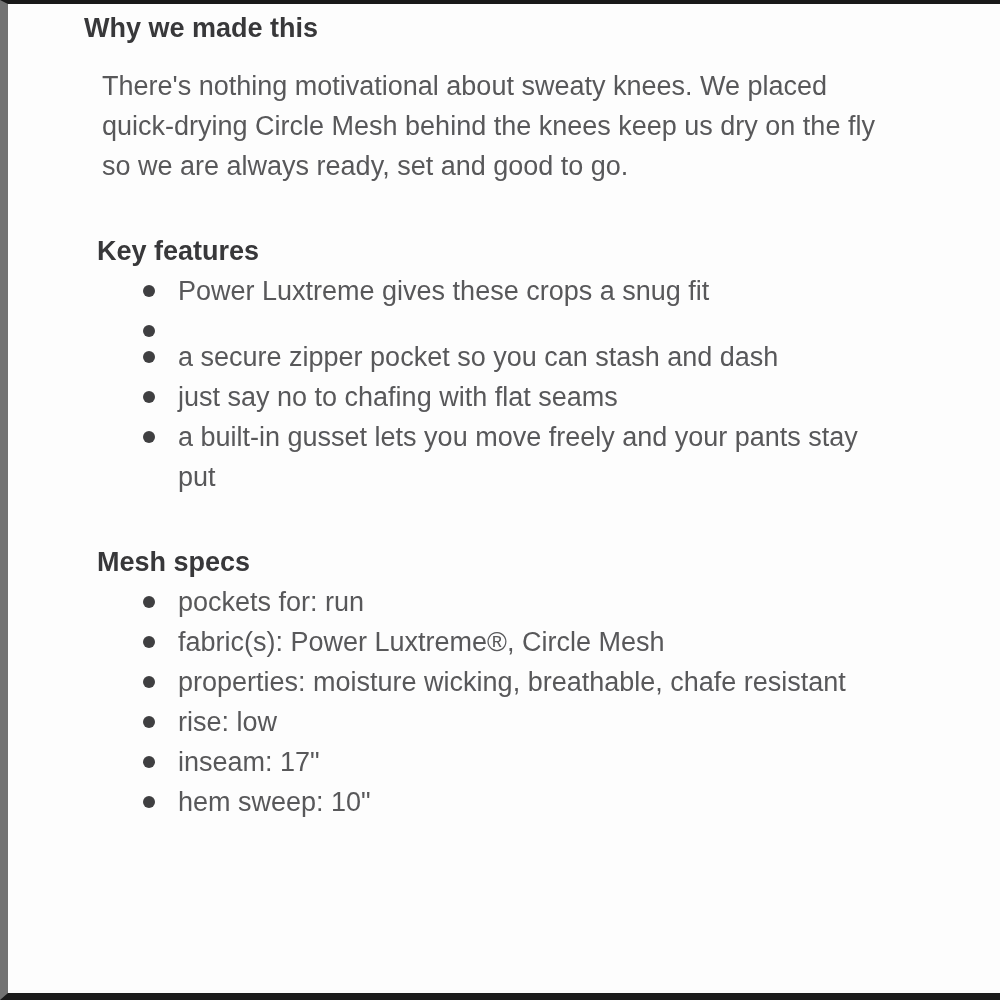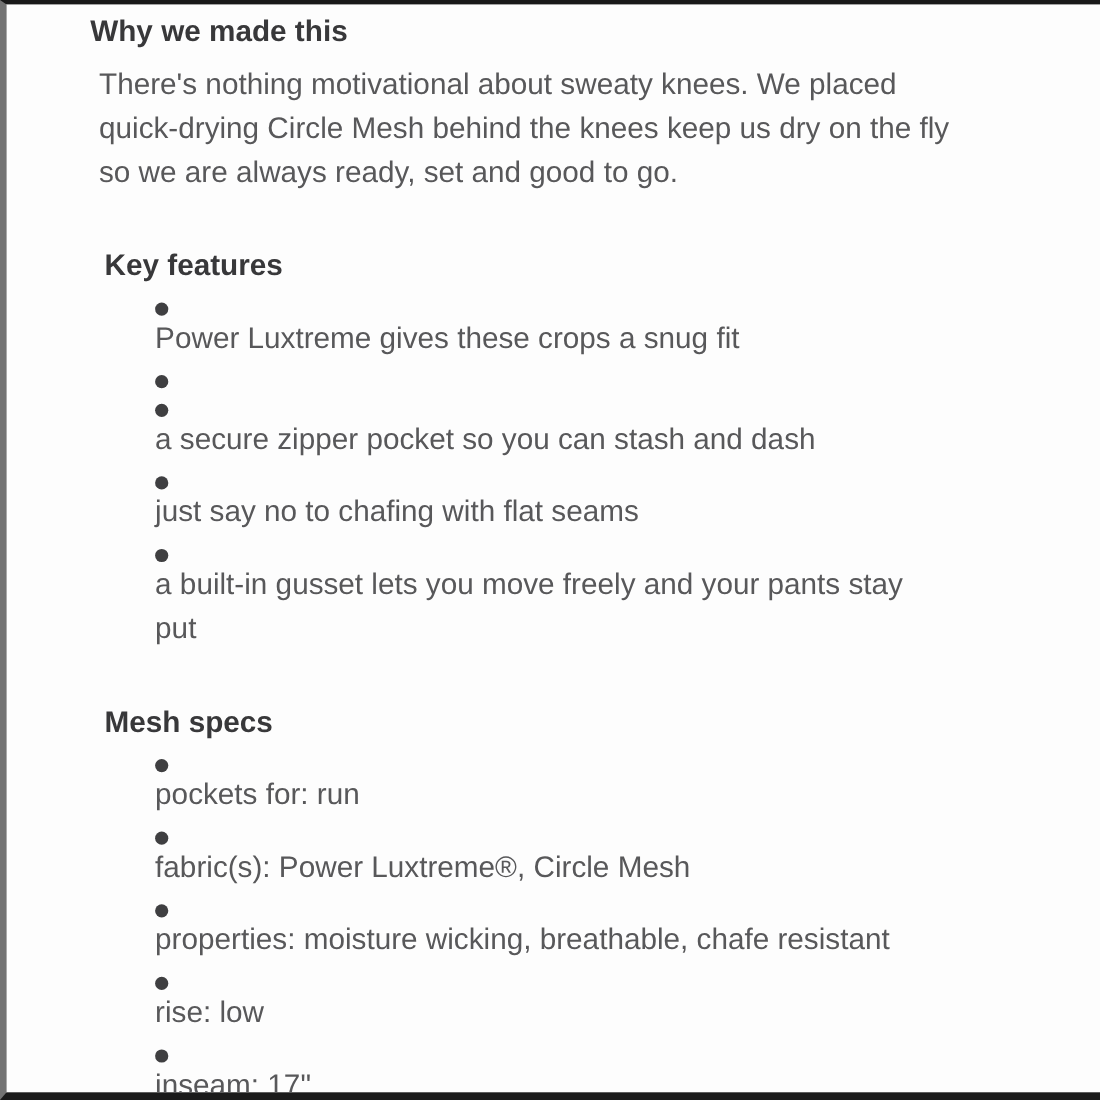--- a/index.html
+++ b/index.html
@@ -3,53 +3,52 @@
 <meta charset="utf-8">
 <style>
   html, body { margin: 0; padding: 0; background: #ffffff; }
   .page {
     position: relative;
     width: 1000px;
     height: 1000px;
     box-sizing: border-box;
     background: #fdfdfd;
     border-top: 4px solid #191919;
-    border-left: 6px solid #737373;
+    border-left: 8px solid #737373;
     border-bottom: 7px solid #1b1b1b;
     padding: 4px 20px 0 76px;
     font-family: "Liberation Sans", "DejaVu Sans", sans-serif;
     color: #58585a;
     overflow: hidden;
   }
   h2.sec-heading {
     margin: 0;
     font-size: 27px;
     line-height: 40px;
     font-weight: 700;
     color: #38383a;
   }
   p.sec-paragraph {
-    margin: 8px;
+    margin: 18px;
     font-size: 27px;
     line-height: 40px;
     white-space: pre-line;
     color: #58585a;
   }
   section.sec + section.sec { margin-top: 45px; margin-left: 13px; }
   ul.bullet-list {
     margin: 0;
     padding: 0 0 0 46px;
     list-style: none;
   }
   li.bullet-item {
     display: flex;
     align-items: flex-start;
     font-size: 27px;
     line-height: 40px;
-    flex-direction: column;
   }
   .dot {
     flex: none;
     width: 12px;
     height: 12px;
     border-radius: 50%;
     background: #3f3f41;
     margin: 14px 23px 0 0;
   }
   .bullet-text { white-space: pre-line; color: #58585a; }

